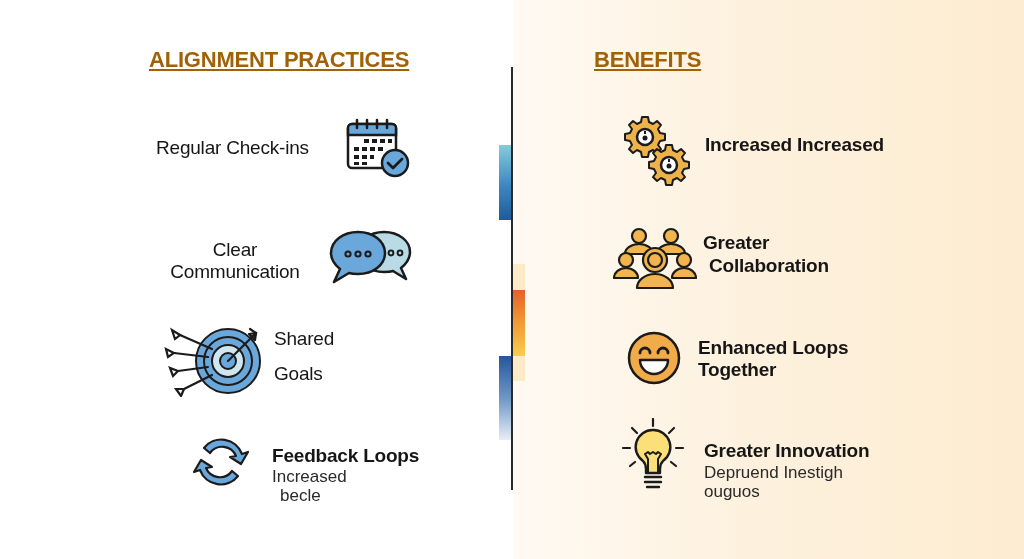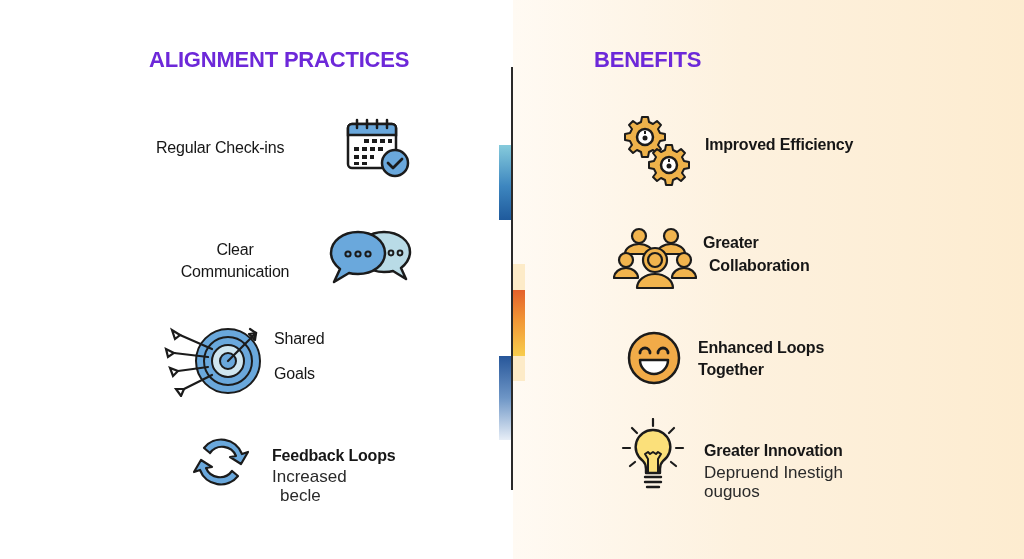--- a/index.html
+++ b/index.html
@@ -9,36 +9,37 @@
       font-family: "Liberation Sans", "DejaVu Sans", sans-serif;
       color: #141414;
       background: #ffffff;
     }
     .bg-right {
       position: absolute; left: 513px; top: 0; width: 511px; height: 559px;
       background: linear-gradient(90deg, #fffaf3 0%, #fdf1de 45%, #fdecd0 100%);
     }
     .heading {
       position: absolute; font-weight: 700; font-size: 22px; letter-spacing: -0.2px;
-      color: #6d28d9;
+      color: #a16207;
+      text-decoration: underline;
     }
     .divider {
       position: absolute; left: 511px; top: 67px; width: 2px; height: 423px;
       background: #2a2a2a;
     }
     .bar { position: absolute; width: 12px; }
     .bar-blue-top { left: 499px; top: 145px; height: 75px;
       background: linear-gradient(180deg, #86cbdc 0%, #3d86bf 55%, #1f5a9c 100%); }
     .bar-orange-halo { left: 513px; top: 264px; height: 117px; background: #fdebc8; }
     .bar-orange { left: 513px; top: 290px; height: 66px;
       background: linear-gradient(180deg, #e4612b 0%, #f19535 45%, #f8cd4d 100%); }
     .bar-blue-bottom { left: 499px; top: 356px; height: 84px;
       background: linear-gradient(180deg, #27579a 0%, #6e96c6 50%, #e7eef7 100%); }
 
-    .label { position: absolute; font-size: 16px; line-height: 22px; color: #161616; letter-spacing: -0.2px; }
+    .label { position: absolute; font-size: 19px; line-height: 22px; color: #161616; letter-spacing: -0.2px; }
     .label.bold { font-weight: 700; }
     .sub { position: absolute; font-size: 17px; line-height: 19px; color: #2a2a2a; }
     .center { text-align: center; }
     .icon { position: absolute; }
     .icon svg { display: block; }
   </style>
 </head>
 <body>
 
 <div class="bg-right"></div>
@@ -148,21 +149,21 @@
         <path d="M22 3 h6 l1 5 l4 2 l4 -3 l4 4 l-3 4 l2 4 l5 1 v6 l-5 1 l-2 4 l3 4 l-4 4 l-4 -3 l-4 2 l-1 5 h-6 l-1 -5 l-4 -2 l-4 3 l-4 -4 l3 -4 l-2 -4 l-5 -1 v-6 l5 -1 l2 -4 l-3 -4 l4 -4 l4 3 l4 -2z"></path>
         <path d="M46 31 h6 l1 5 l4 2 l4 -3 l4 4 l-3 4 l2 4 l5 1 v6 l-5 1 l-2 4 l3 4 l-4 4 l-4 -3 l-4 2 l-1 5 h-6 l-1 -5 l-4 -2 l-4 3 l-4 -4 l3 -4 l-2 -4 l-5 -1 v-6 l5 -1 l2 -4 l-3 -4 l4 -4 l4 3 l4 -2z"></path>
       </g>
       <circle cx="25" cy="23" r="8" fill="#fff" stroke="#1b1b1b" stroke-width="2.5"></circle>
       <circle cx="49" cy="51" r="8" fill="#fff" stroke="#1b1b1b" stroke-width="2.5"></circle>
       <path d="M25 17 v3 M49 45 v3" stroke="#1b1b1b" stroke-width="2"></path>
       <circle cx="25" cy="24" r="2.5" fill="#1b1b1b"></circle>
       <circle cx="49" cy="52" r="2.5" fill="#1b1b1b"></circle>
     </svg>
   </div>
-  <div class="label bold" style="left:705px; top:134px;">Improved Efficiency</div>
+  <div class="label bold" style="left:705px; top:134px;">Increased Increased</div>
 </div>
 
 <div>
   <div class="icon" style="left:613px; top:226px;">
     <svg width="84" height="64" viewBox="0 0 84 64">
       <g fill="#f1b44e" stroke="#1b1b1b" stroke-width="2.2" stroke-linejoin="round">
         <circle cx="26" cy="10" r="7"></circle>
         <path d="M12 28 a14 10 0 0 1 28 0z"></path>
         <circle cx="58" cy="10" r="7"></circle>
         <path d="M44 28 a14 10 0 0 1 28 0z"></path>

